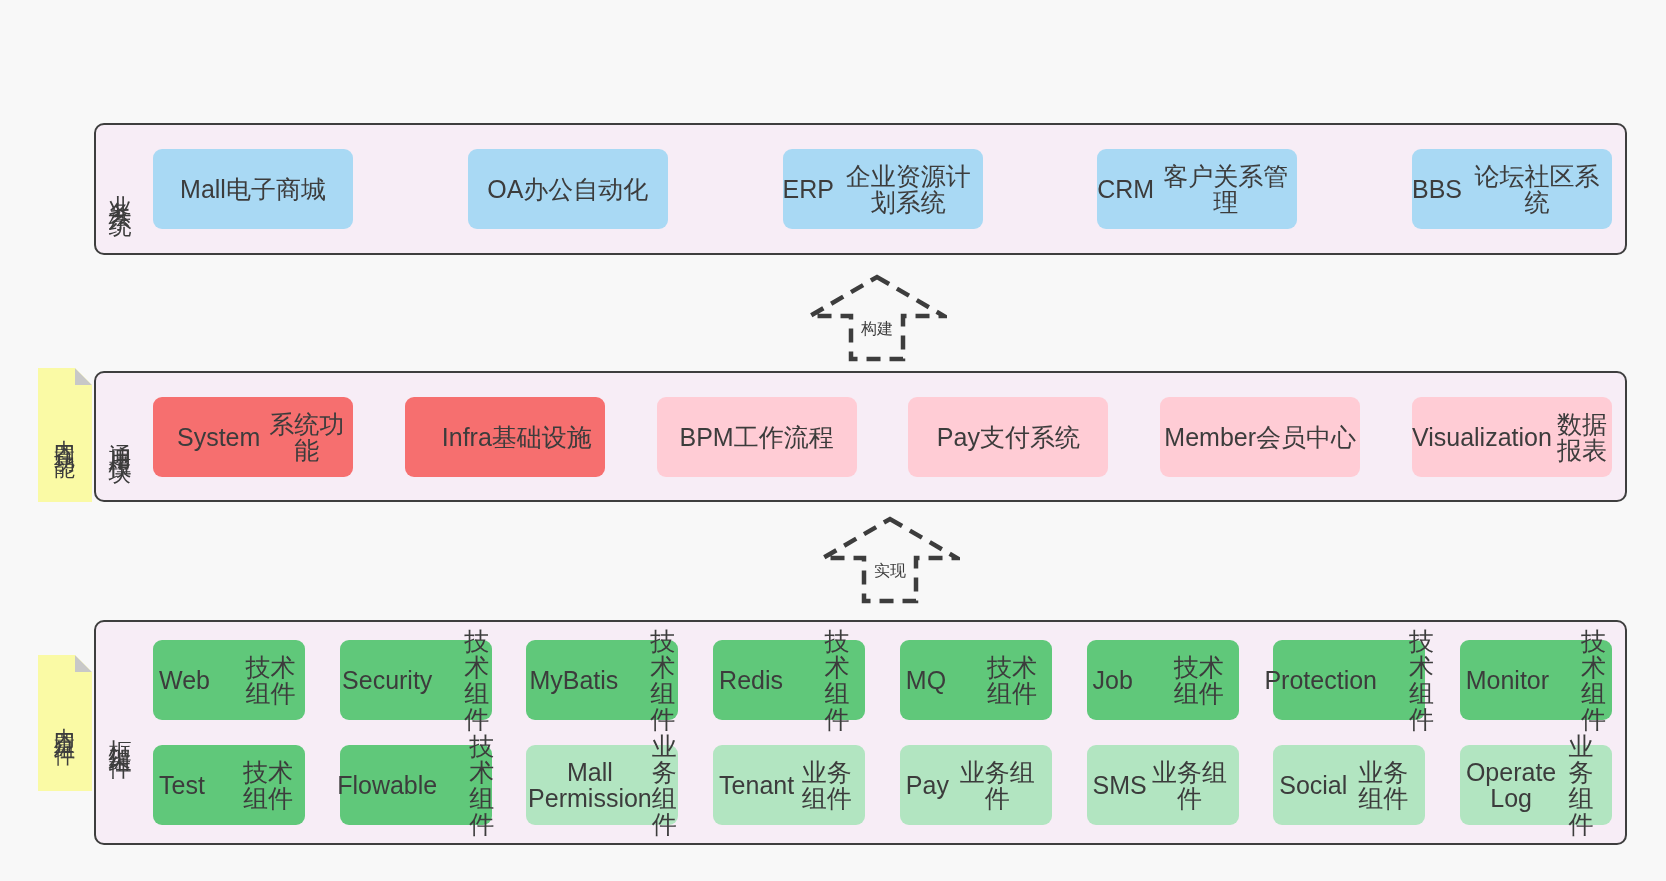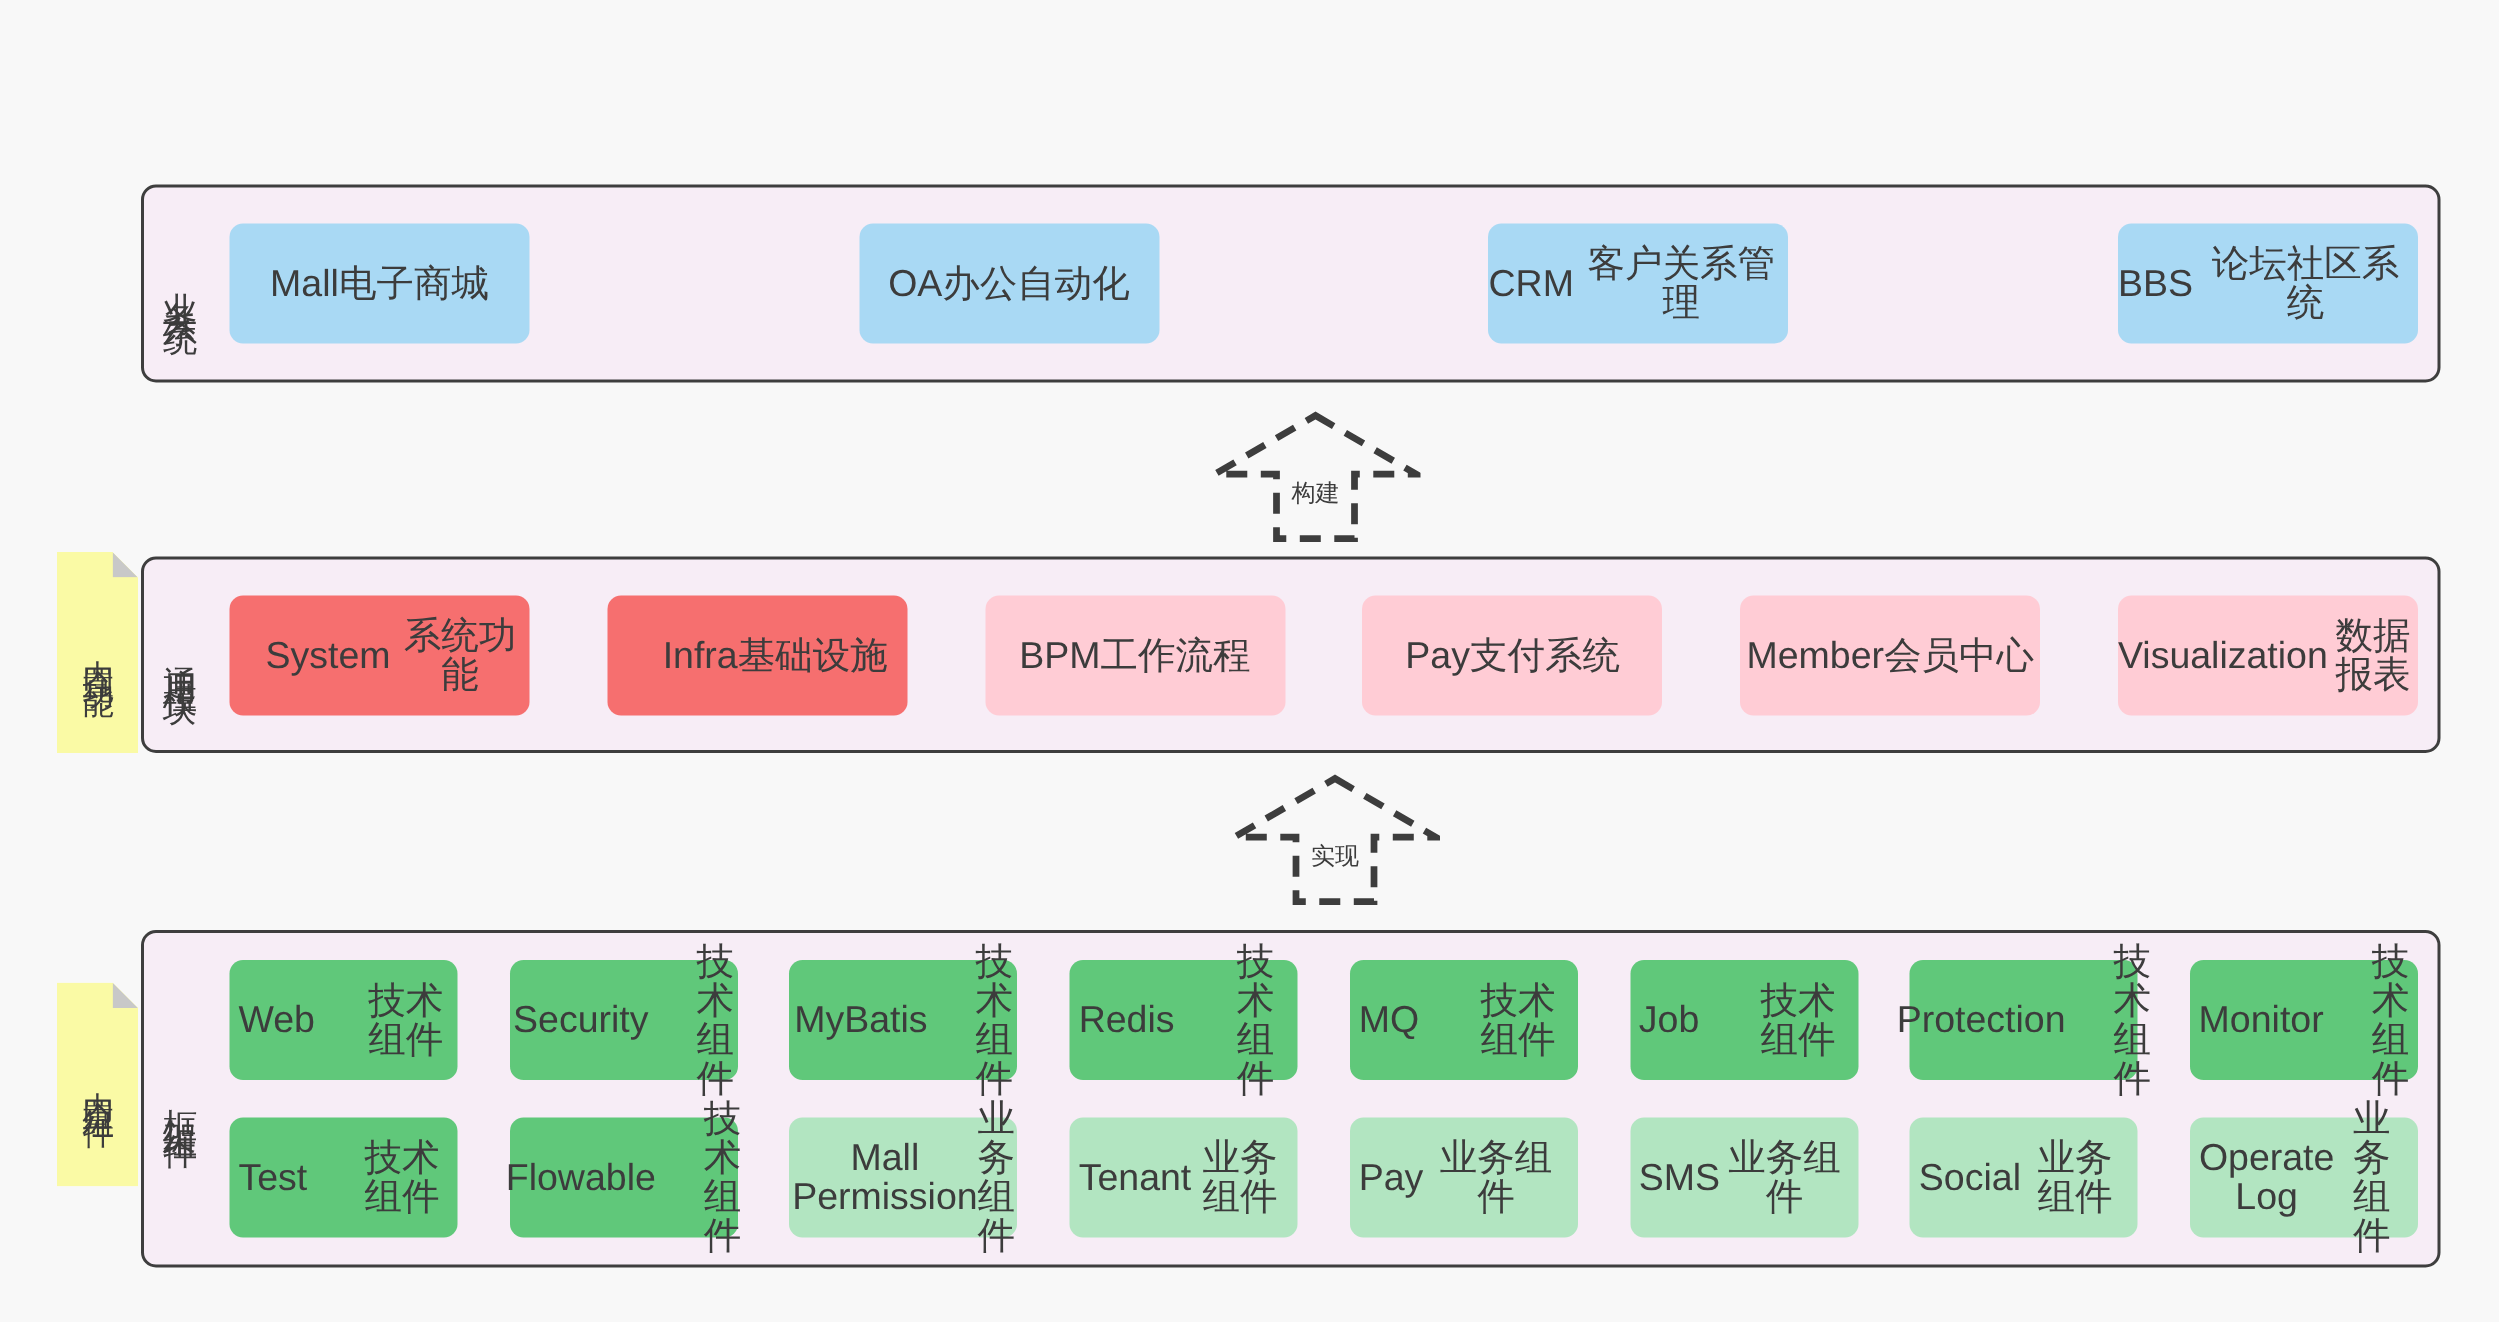--- a/index.html
+++ b/index.html
@@ -87,20 +87,24 @@
   <div class="box-area">
     <div class="box w6 blue">
       <div>Mall</div>
       <div>电子商城</div>
     </div>
     <div class="box w6 blue">
       <div>OA</div>
       <div>办公自动化</div>
     </div>
     <div class="box w6 blue">
+      <div>ERP</div>
+      <div>企业资源计划系统</div>
+    </div>
+    <div class="box w6 blue">
       <div>CRM</div>
       <div>客户关系管理</div>
     </div>
     <div class="box w6 blue">
       <div>BBS</div>
       <div>论坛社区系统</div>
     </div>
   </div>
 </div>
 

